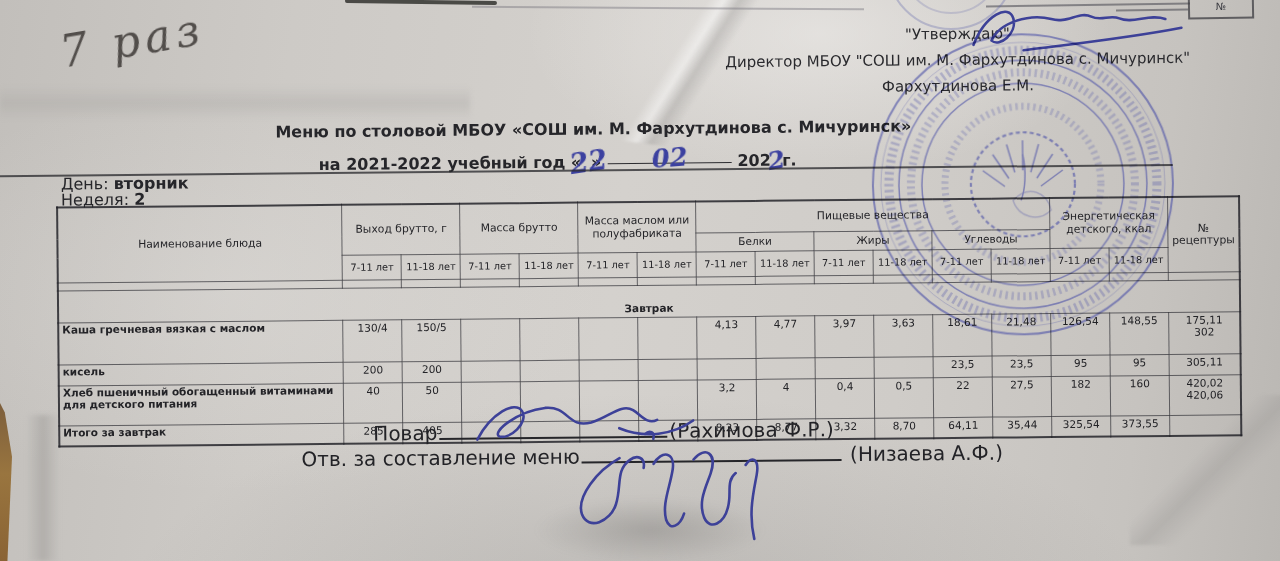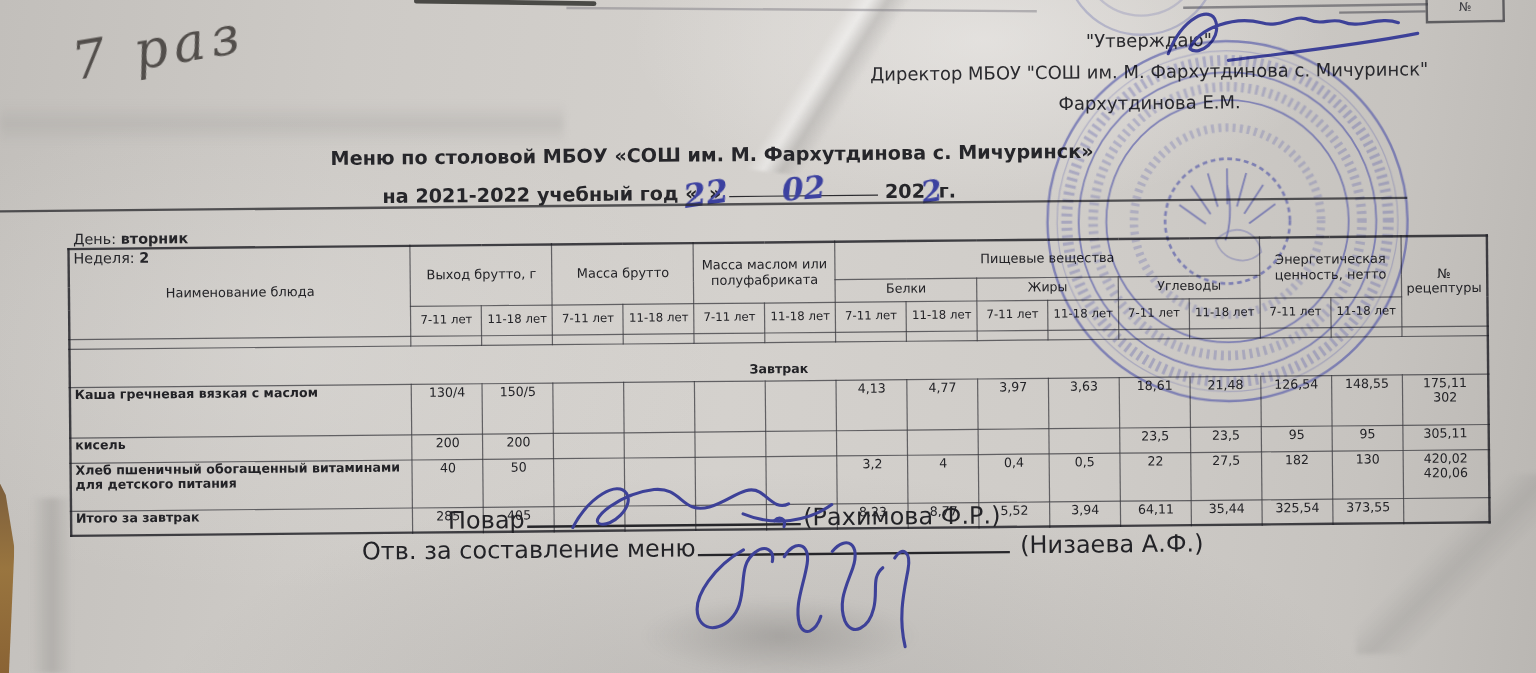--- a/index.html
+++ b/index.html
@@ -42,21 +42,21 @@
       font-size:44px;letter-spacing:5px;color:#524e4b;transform:rotate(-9deg);filter:blur(.4px);}
   .app{position:absolute;left:650px;top:24px;width:620px;text-align:center;font-size:15px;line-height:26px;color:#2a2a2e;}
   .title1{position:absolute;left:190px;top:119px;width:810px;text-align:center;font-size:16px;font-weight:bold;}
   .title2{position:absolute;left:320px;top:142px;width:660px;font-size:16px;font-weight:bold;white-space:nowrap;}
   .hand{font-family:"DejaVu Serif",serif;font-style:italic;color:#3c41a0;filter:blur(.2px);display:inline-block;}
   .hand-day{font-size:27px;margin:0 -16px 0 -12px;transform:translateY(4px) rotate(-8deg);}
   .blankwrap{display:inline-block;border-bottom:1.8px solid #2c2c30;padding:0 44px;margin:0 6px;transform:translateY(2px);height:18px;}
   .hand-month{font-size:26px;transform:translateY(-2px) rotate(-4deg);}
   .hand-year{font-size:25px;margin:0 -3px;transform:translateY(3px) rotate(-10deg);}
   .rule{position:absolute;left:0;top:169px;width:1174px;height:2px;background:rgba(44,44,48,.78);}
-  .meta{position:absolute;left:62px;top:186px;font-size:12px;line-height:16px;}
+  .meta{position:absolute;left:62px;top:171px;font-size:16px;line-height:16px;}
   .meta b{font-weight:bold;}
   
   .menu-table{position:absolute;left:57px;top:201px;width:1184px;border-collapse:collapse;table-layout:fixed;
       border:2px solid rgba(36,36,42,.85);font-size:10.5px;color:#232327;}
   .menu-table td{border:1px solid rgba(52,52,58,.72);padding:1px 2px;text-align:center;vertical-align:middle;line-height:1.12;}
   .menu-table .h1 td{height:28px;font-size:10.8px;}
   .menu-table .h2 td{height:16px;}
   .menu-table .age td{height:22px;font-size:9.8px;padding:1px 0;}
   .menu-table .thin td{height:7px;line-height:0;padding:0;}
   .menu-table .zav td{height:28px;vertical-align:bottom;font-weight:bold;padding-bottom:2px;}
@@ -141,21 +141,21 @@
           <col style="width:4.99%">
         <col style="width:6.04%">
       </colgroup>
       <tbody id="tb">
         <tr class="h1">
           <td rowspan="3">Наименование блюда</td>
           <td colspan="2" rowspan="2">Выход брутто, г</td>
           <td colspan="2" rowspan="2">Масса брутто</td>
           <td colspan="2" rowspan="2">Масса маслом или полуфабриката</td>
           <td colspan="6">Пищевые вещества</td>
-          <td colspan="2" rowspan="2">Энергетическая ценность, нетто</td>
+          <td colspan="2" rowspan="2">Энергетическая детского, ккал</td>
           <td rowspan="3">№ рецептуры</td>
         </tr>
         <tr class="h2">
           <td colspan="2">Белки</td>
           <td colspan="2">Жиры</td>
           <td colspan="2">Углеводы</td>
         </tr>
         <tr class="age" id="age-row">
             <td>7-11 лет</td>
             <td>11-18 лет</td>
@@ -237,35 +237,35 @@
             <td class="val"></td>
             <td class="val"></td>
             <td class="val"></td>
             <td class="val">3,2</td>
             <td class="val">4</td>
             <td class="val">0,4</td>
             <td class="val">0,5</td>
             <td class="val">22</td>
             <td class="val">27,5</td>
             <td class="val">182</td>
-            <td class="val">130</td>
+            <td class="val">160</td>
             <td class="rc">420,02<br>420,06</td>
           </tr>
           <tr class="r3">
             <td class="nm">Итого за завтрак</td>
             <td class="val">285</td>
             <td class="val">405</td>
             <td class="val"></td>
             <td class="val"></td>
             <td class="val"></td>
             <td class="val"></td>
             <td class="val">8,23</td>
             <td class="val">8,77</td>
-            <td class="val">5,52</td>
-            <td class="val">3,94</td>
+            <td class="val">3,32</td>
+            <td class="val">8,70</td>
             <td class="val">64,11</td>
             <td class="val">35,44</td>
             <td class="val">325,54</td>
             <td class="val">373,55</td>
             <td class="rc"></td>
           </tr>
         </tbody>
     </table>
 
     <svg class="stamp" width="326" height="320" viewBox="0 0 326 320">

